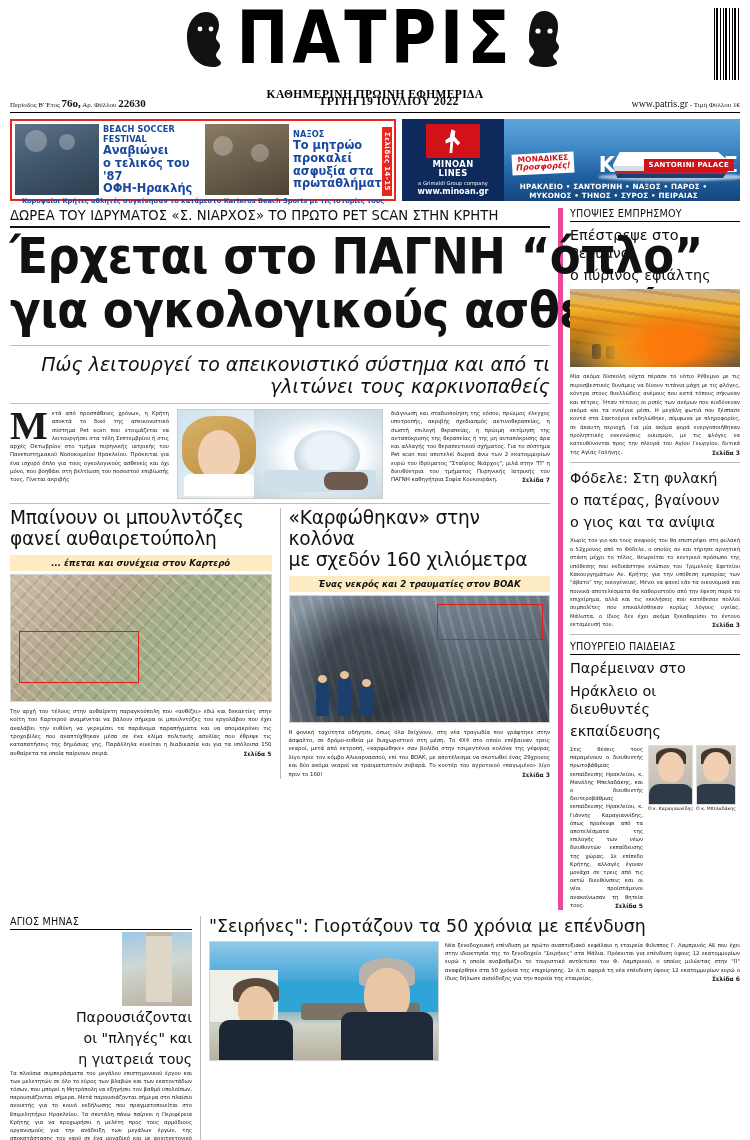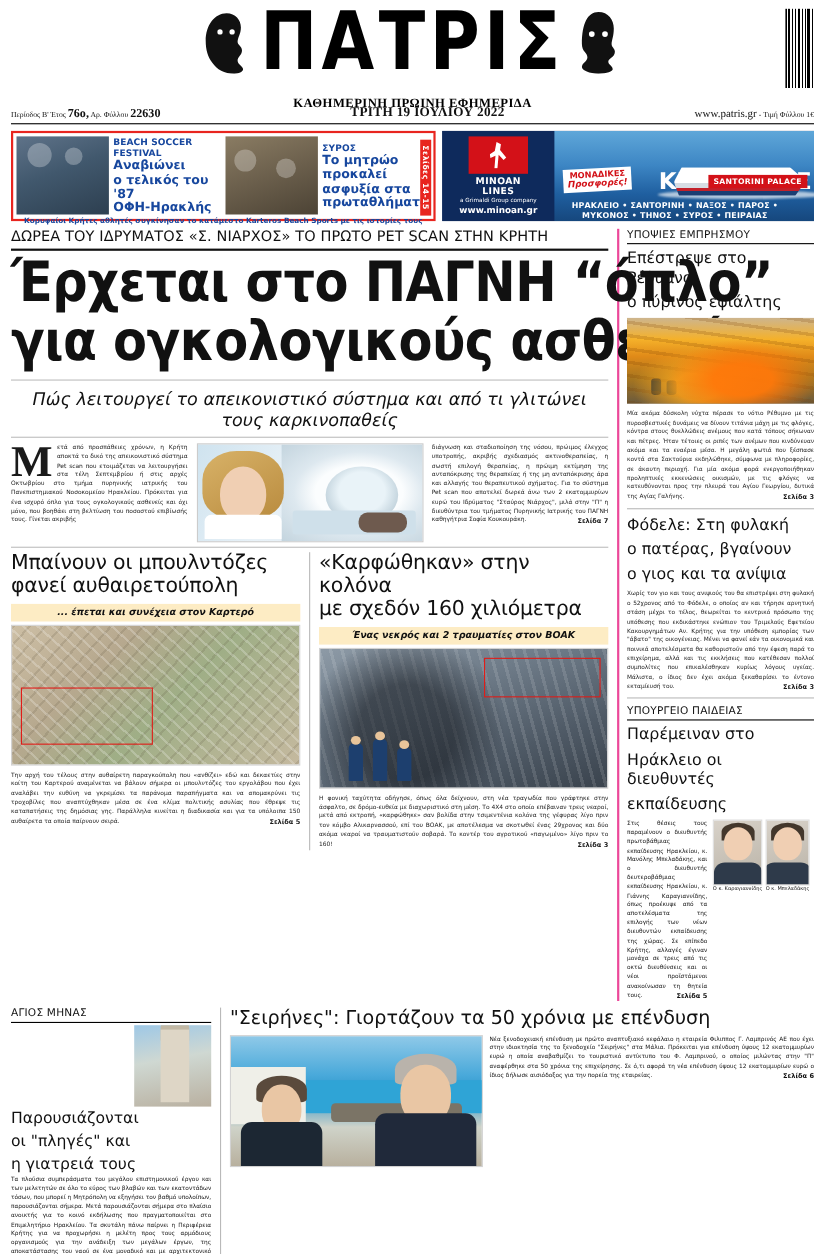--- a/index.html
+++ b/index.html
@@ -72,29 +72,29 @@
     background:linear-gradient(180deg,#fff 0 55%,#d7dde4 55% 72%,#c2202a 72% 84%,#1b3e73 84% 100%);
     clip-path:polygon(6% 0,88% 0,100% 48%,92% 100%,4% 100%,0 52%);}
   .kyk-wake{position:absolute;left:40%;top:54px;width:150px;height:8px;background:rgba(255,255,255,.65);
     filter:blur(1px);border-radius:50%;}
   .kyk-ports{position:absolute;bottom:1px;left:0;right:17px;text-align:center;color:#fff;
     font-size:7.2px;font-weight:bold;letter-spacing:.2px;}
 
   
   .body-wrap{display:flex;gap:8px;margin-top:7px;}
   .col-main{flex:1;min-width:0;}
-  .col-right{flex:0 0 170px;border-left:2px solid #ec4899;padding-left:7px;}
+  .col-right{flex:0 0 170px;border-left:5px solid #ec4899;padding-left:7px;}
 
   
   .lead-kicker{font-size:13.2px;font-weight:500;letter-spacing:.1px;color:#111;padding-bottom:2px;}
   .rule-thick{border-top:2.4px solid #111;margin:1px 0 2px;}
   .rule-thin{border-top:1px solid #bdbdbd;margin:4px 0;}
   .lead-head{font-weight:bold;font-size:45px;line-height:0.97;letter-spacing:-0.5px;
     transform:scaleY(1.12);transform-origin:left top;margin:4px 0 16px;white-space:nowrap;}
-  .lead-sub{font-style:italic;font-size:16px;text-align:center;padding:3px 0 2px;}
+  .lead-sub{font-style:italic;font-size:19px;text-align:right;padding:3px 0 2px;}
 
   .lead-body{display:flex;gap:8px;margin-top:5px;font-size:5.4px;line-height:1.52;text-align:justify;color:#1a1a1a;}
   .lead-body .c{flex:1;}
   .lead-photo{flex:0 0 204px;height:88px;border:1px solid #ccc;overflow:hidden;position:relative;
     background:linear-gradient(120deg,#cfe3ef 0%,#e8f1f7 40%,#dfe9f0 100%);}
   .scan-tube{position:absolute;right:0;top:0;width:128px;height:88px;
     background:radial-gradient(ellipse at 55% 50%,#fbfdfe 0 40%,#dde8ef 60%,#c3d4de 100%);}
   .scan-hole{position:absolute;right:22px;top:20px;width:66px;height:52px;border-radius:50%;
     background:radial-gradient(ellipse at 50% 45%,#e9f3f8 0 45%,#9fb6c4 100%);}
   .scan-bed{position:absolute;right:6px;bottom:6px;width:112px;height:22px;background:#cfe0ea;border-radius:3px;}
@@ -156,21 +156,21 @@
     border-radius:50% 50% 0 0;background:#43372c;}
   .face .b{position:absolute;left:50%;bottom:0;transform:translateX(-50%);width:44px;height:20px;
     border-radius:10px 10px 0 0;background:#2e3a4a;}
   .face-cap{font-size:4.6px;text-align:center;margin-top:1px;}
 
   
   .lower{display:flex;gap:8px;margin-top:6px;}
   .low-left{flex:0 0 182px;}
   .low-mid{flex:1;min-width:0;border-left:1px solid #b9b9b9;padding-left:8px;}
 
-  .ag-head{font-size:14.2px;line-height:1.28;font-weight:500;margin-top:3px;}
+  .ag-head{font-size:14.2px;line-height:1.28;font-weight:500;margin-top:3px;text-align:right;}
   .ag-photo{float:right;width:70px;height:74px;margin:2px 0 2px 5px;position:relative;overflow:hidden;
     background:linear-gradient(170deg,#9ec8e6 0%,#cfd8d2 42%,#b9b0a0 100%);}
   .ag-photo .tower{position:absolute;left:24px;top:4px;width:26px;height:66px;background:#ded6c6;}
   .ag-photo .dome{position:absolute;left:24px;top:-8px;width:26px;height:22px;border-radius:50% 50% 0 0;background:#c2b8a4;}
   .ag-text{font-size:5.3px;line-height:1.55;text-align:justify;}
 
   .sr-head{font-size:17.4px;line-height:1.18;font-weight:500;}
   .sr-row{display:flex;gap:6px;margin-top:4px;}
   .sr-photo{flex:0 0 228px;height:118px;position:relative;overflow:hidden;border:1px solid #d2d2d2;
     background:linear-gradient(180deg,#8fc9e8 0%,#49a9da 30%,#2b93c9 45%,#cfd3c9 70%,#b8b09e 100%);}
@@ -236,21 +236,21 @@
           <div class="ad-kicker">BEACH SOCCER FESTIVAL</div>
           <div class="ad-head">Αναβιώνει</div>
           <div class="ad-head">ο τελικός του '87</div>
           <div class="ad-head">ΟΦΗ-Ηρακλής</div>
         </div>
         <div class="ad-ph p2">
           <span class="blob" style="left:8px;top:12px;width:20px;height:20px;"></span>
           <span class="blob" style="left:46px;top:20px;width:18px;height:18px;"></span>
         </div>
         <div class="ad-txt">
-          <div class="ad-kicker">ΣΥΡΟΣ</div>
+          <div class="ad-kicker">ΝΑΞΟΣ</div>
           <div class="ad-head">Το μητρώο προκαλεί</div>
           <div class="ad-head">ασφυξία στα</div>
           <div class="ad-head">πρωταθλήματα</div>
         </div>
       </div>
       <div class="ad-bottom">Κορυφαίοι Κρήτες αθλητές συγκίνησαν το κατάμεστο Karteros Beach Sports με τις ιστορίες τους</div>
       <div class="ad-pages">Σελίδες 14-15</div>
     </div>
 
     <div class="ad-right">

